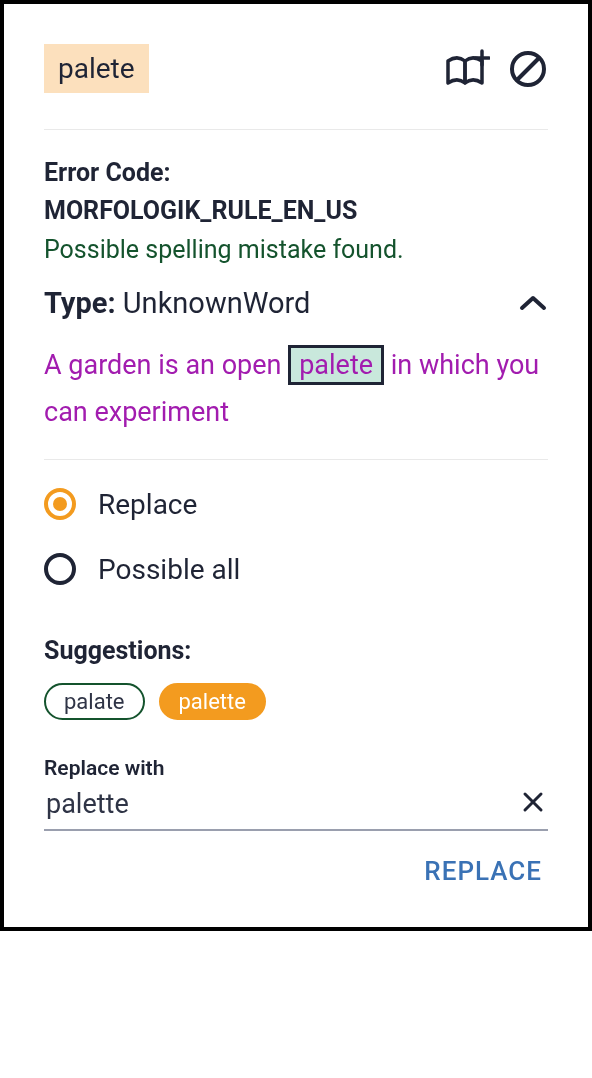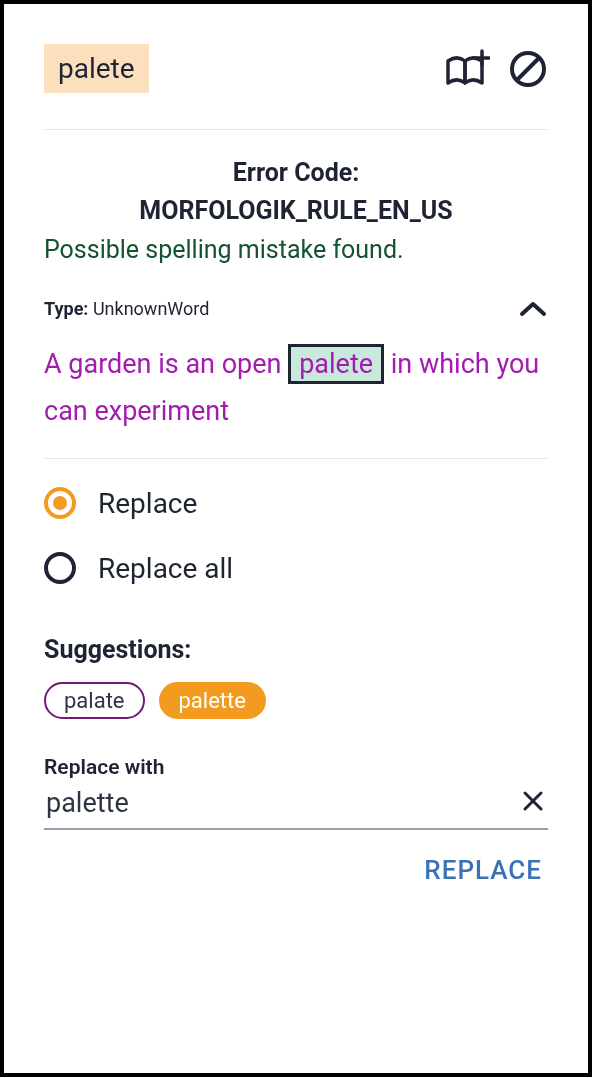--- a/index.html
+++ b/index.html
@@ -7,21 +7,21 @@
     margin: 0;
     padding: 0;
     font-family: -apple-system, BlinkMacSystemFont, "Segoe UI", Roboto, Arial, sans-serif;
     background: #fff;
     width: 592px;
     height: 1078px;
   }
   .panel {
     border: 4px solid #000;
     width: 592px;
-    height: 1077px;
+    height: 931px;
     padding: 40px 40px 19px 40px;
     color: #1f2435;
     display: flex;
     flex-direction: column;
   }
   .header-row {
     display: flex;
     align-items: center;
     justify-content: space-between;
     margin-bottom: 28px;
@@ -46,33 +46,32 @@
   .divider {
     height: 1px;
     background: #e9e9e9;
     margin: 8px 0 24px 0;
   }
   .label-bold {
     font-weight: 700;
     font-size: 25px;
     color: #1f2435;
     line-height: 1.5;
-    text-align: center;
   }
   .error-desc {
     font-size: 25px;
     margin-top: 6px;
     color: #14532d;
   }
   .type-row {
     display: flex;
     justify-content: space-between;
     align-items: center;
-    margin-top: 34px;
-    font-size: 18px;
+    margin-top: 22px;
+    font-size: 29px;
   }
   .type-row .type-label { font-weight: 700; }
   .context {
     font-size: 27px;
     line-height: 1.75;
     margin-top: 22px;
     color: #a21caf;
   }
   .context .hl {
     background: #c9e8dc;
@@ -119,21 +118,21 @@
     gap: 14px;
     margin-bottom: 36px;
   }
   .chip {
     border-radius: 999px;
     padding: 4px 18px;
     font-size: 22px;
     cursor: pointer;
   }
   .chip.outline {
-    border: 2px solid #701a75;
+    border: 2px solid #14532d;
     color: #2f3446;
     background: #fff;
   }
   .chip.filled {
     background: #f39b1f;
     color: #fff;
     border: 2px solid #f39b1f;
   }
   .replace-with-label {
     font-size: 21px;
@@ -234,21 +233,21 @@
 
   <div class="radio-row">
     <span class="radio-outer sel">
         <span class="radio-inner"></span>
       </span>
     <span>Replace</span>
   </div>
 
   <div class="radio-row">
     <span class="radio-outer unsel"></span>
-    <span>Replace all</span>
+    <span>Possible all</span>
   </div>
 
   <div class="sugg-label">Suggestions:</div>
 
   <div class="chips" id="chips">
       <span class="chip outline">palate</span>
       <span class="chip filled">palette</span>
     </div>
 
   <div class="replace-with-label">Replace with</div>

